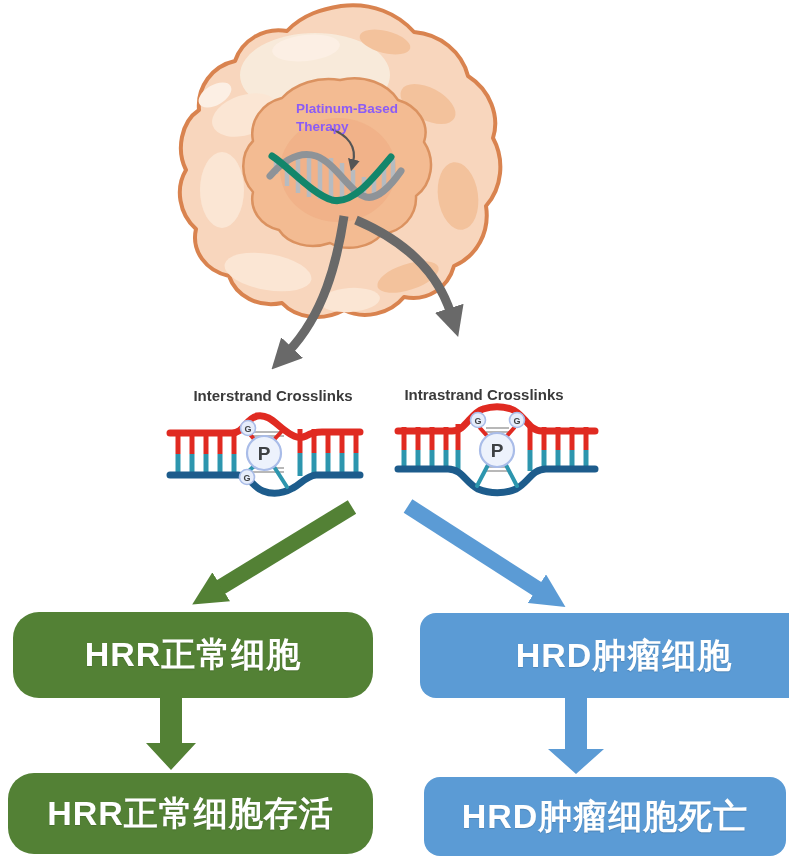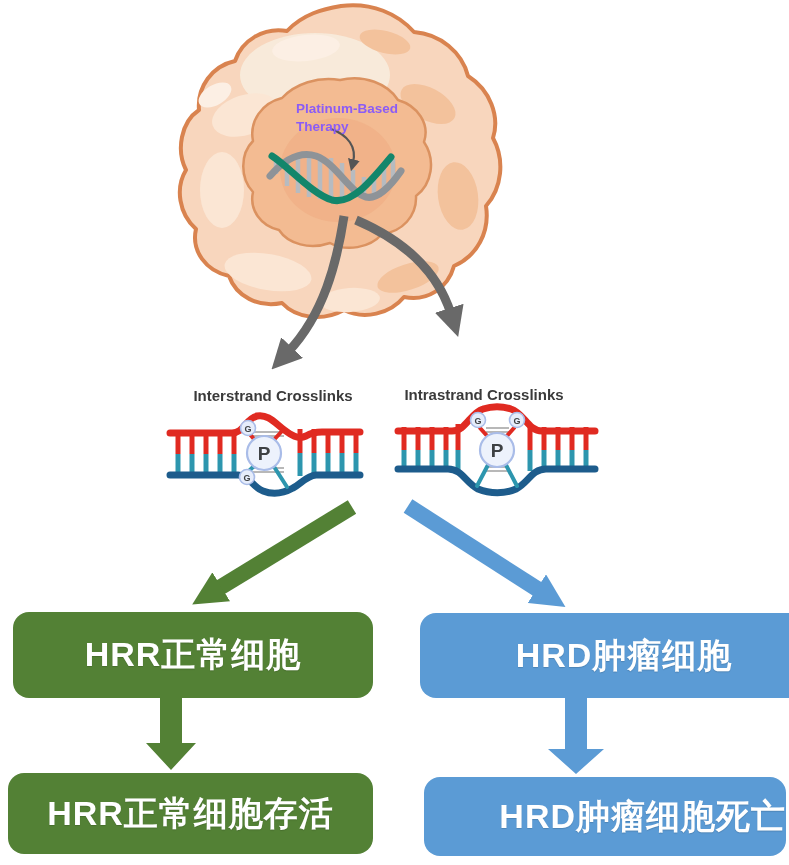--- a/index.html
+++ b/index.html
@@ -18,26 +18,26 @@
     color:#8b5cf6;white-space:pre-line;
   }
   .xl-label{font-size:15px;font-weight:600;color:#3a3a3a;text-align:center;white-space:nowrap;}
   #xl-left{left:175px;top:387px;width:196px;}
   #xl-right{left:391px;top:386px;width:186px;}
   .box{
     position:absolute;border-radius:16px;display:flex;align-items:center;justify-content:center;
     color:#ffffff;font-weight:700;font-size:34px;letter-spacing:1px;
     text-shadow:0 1px 1px rgba(0,0,0,.15);
   }
-  .green{background:#538135;}
+  .green{background:#538135;border-radius:26px;}
   .blue{background:#5B9BD5;}
   #hrr-top{left:13px;top:612px;width:360px;height:86px;}
   #hrd-top{left:420px;top:613px;width:408px;height:85px;}
   #hrr-bottom{left:8px;top:773px;width:365px;height:81px;}
-  #hrd-bottom{left:424px;top:777px;width:362px;height:79px;justify-content:flex-end;}
+  #hrd-bottom{left:424px;top:777px;width:362px;height:79px;}
 </style>
 </head>
 <body>
 
 <div class="stage">
 
   <svg width="789" height="865" viewBox="0 0 789 865">
     <defs>
       <marker id="grayhead" viewBox="0 0 10 10" refX="2" refY="5" markerWidth="30" markerHeight="30" orient="auto" markerUnits="userSpaceOnUse">
           <path d="M0,0 L10,5 L0,10 Z" fill="#696969"></path>

